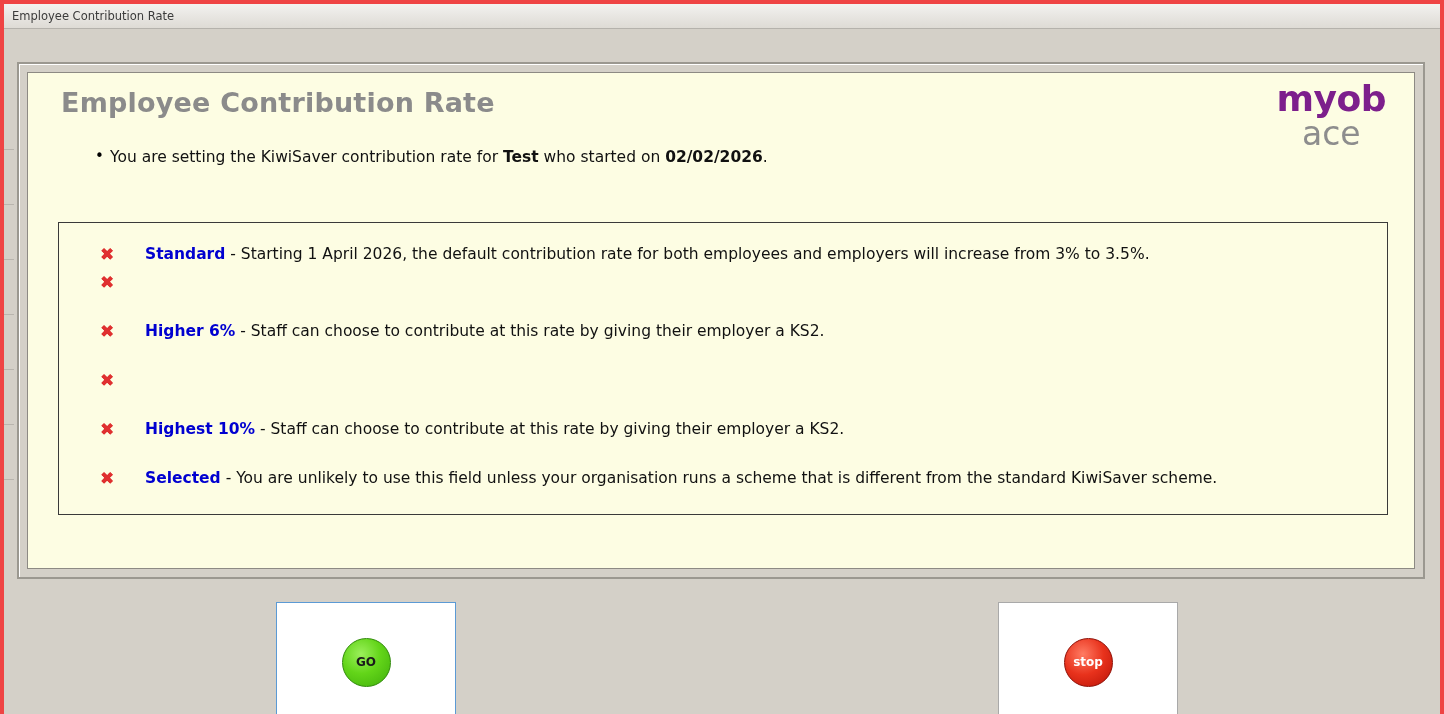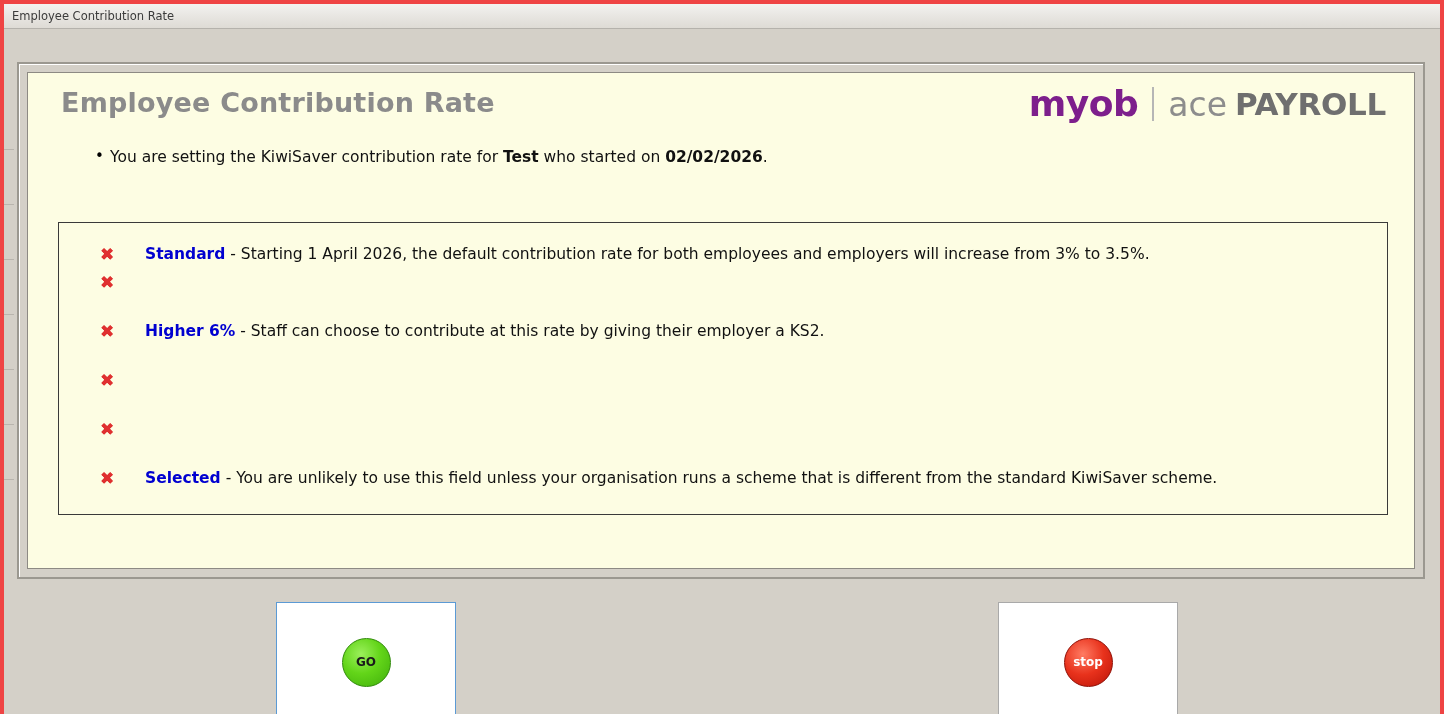--- a/index.html
+++ b/index.html
@@ -103,20 +103,21 @@
     letter-spacing: 0.2px;
     font-family: "DejaVu Sans", sans-serif;
   }
   .brand {
     position: absolute;
     right: 28px;
     top: 8px;
     display: flex;
     align-items: center;
     height: 46px;
+    flex-direction: column;
   }
   .brand .myob {
     font-size: 36px;
     font-weight: bold;
     color: #7d1f8c;
     font-family: "DejaVu Sans", sans-serif;
     letter-spacing: -0.5px;
     line-height: 36px;
   }
   .brand .divider {
@@ -284,21 +285,20 @@
 
     <div class="panel-outer">
       <div class="panel-inner">
 
         <div class="panel-header">
           <div class="page-title">Employee Contribution Rate</div>
           <div class="brand">
             <span class="myob">myob</span>
             <span class="divider"></span>
             <span class="ace">ace</span>
-            <span class="payroll">PAYROLL</span>
           </div>
         </div>
 
         <ul class="bullets">
           <li>
             <span>You are setting the KiwiSaver contribution rate for </span><b>Test</b><span> who started on </span><b>02/02/2026</b><span>.</span>
           </li>
         </ul>
 
         <div class="options-box">
@@ -316,20 +316,21 @@
             <span class="xmark">✖</span>
             <span class="option-text"><span class="option-name">Higher 6%</span><span> - Staff can choose to contribute at this rate by giving their employer a KS2.</span></span>
           </div>
 
           <div class="option-row">
             <span class="xmark">✖</span>
           </div>
 
           <div class="option-row">
             <span class="xmark">✖</span>
+            <span class="option-text"><span class="option-name">Highest 10%</span><span> - Staff can choose to contribute at this rate by giving their employer a KS2.</span></span>
           </div>
 
           <div class="option-row">
             <span class="xmark">✖</span>
             <span class="option-text"><span class="option-name">Selected</span><span> - You are unlikely to use this field unless your organisation runs a scheme that is different from the standard KiwiSaver scheme.</span></span>
           </div>
 
         </div>
       </div>
     </div>

